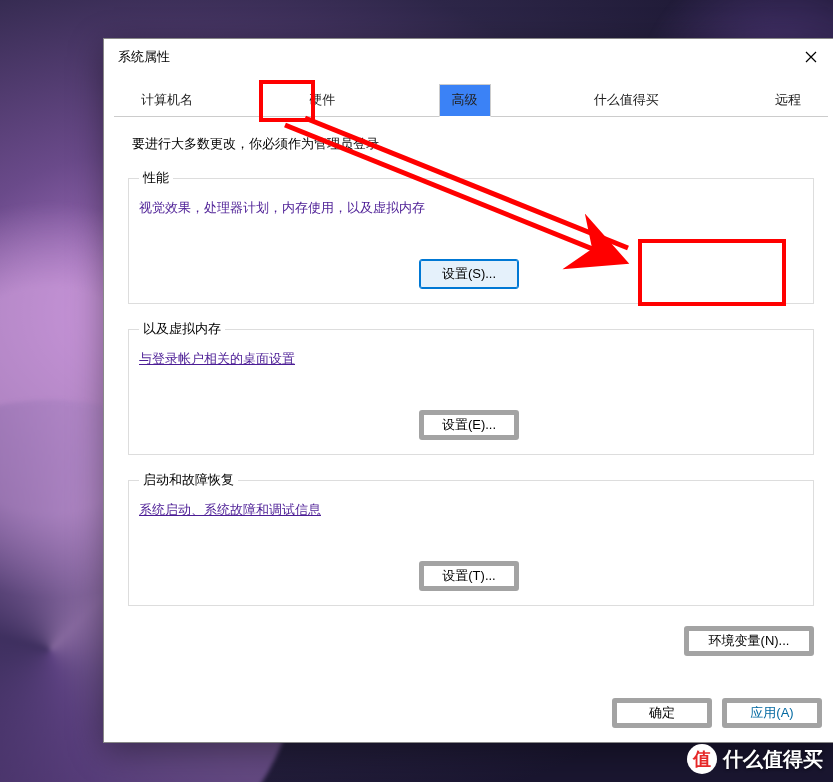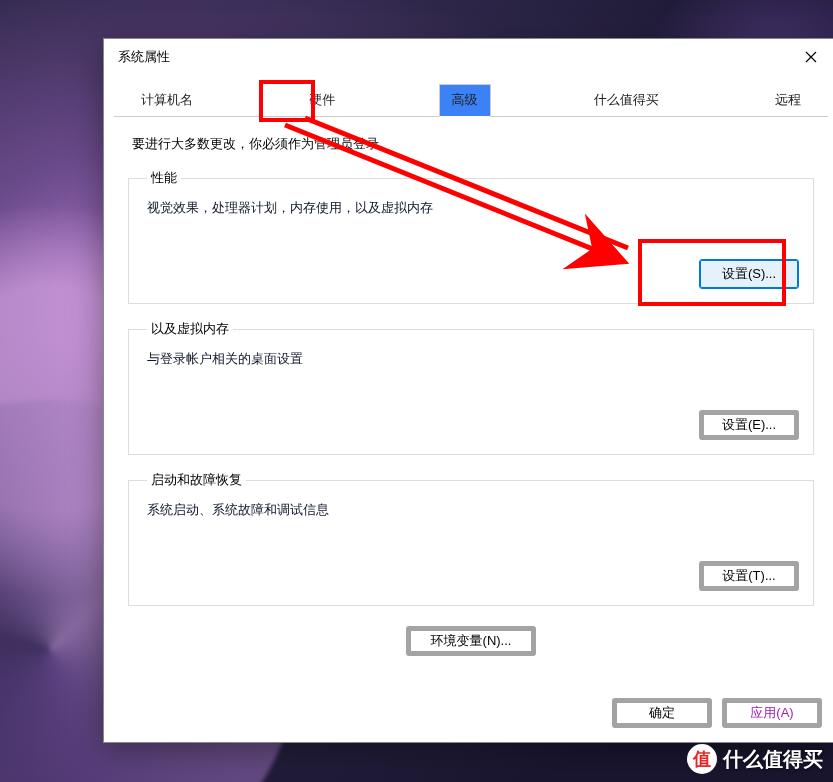--- a/index.html
+++ b/index.html
@@ -82,69 +82,69 @@
     flex: 1;
     padding: 18px 24px 10px 24px;
     overflow: hidden;
   }
   .admin-note {
     font-size: 13px;
     margin: 0 4px 16px 4px;
   }
   fieldset.group {
     border: 1px solid #ddd;
-    padding: 12px 14px 14px 18px;
+    padding: 12px 14px 14px 10px;
     margin-bottom: 16px;
     position: relative;
   }
   fieldset.group legend {
     font-size: 13px;
     padding: 0 4px;
   }
   .group-desc {
     font-size: 13px;
-    color: #0f172a;
+    color: #4c1d95;
     margin-bottom: 40px;
   }
-  .group-desc.short { margin-bottom: 26px; }
+  .group-desc.short { margin-bottom: 26px; text-decoration: underline; }
   .btn-row {
     display: flex;
-    justify-content: flex-end;
+    justify-content: center;
     margin-top: 42px;
   }
   .win-button {
     min-width: 100px;
     height: 30px;
     padding: 0 14px;
     background: #fff;
     border: 5px solid #a3a3a3;
     border-radius: 3px;
     font-size: 13px;
     font-family: inherit;
     cursor: pointer;
   }
   .win-button.highlighted {
     border: 1px solid #0078d4;
     box-shadow: 0 0 0 1px #0078d4 inset;
     background: #e5f1fb;
   }
   .env-row {
     display: flex;
-    justify-content: center;
+    justify-content: flex-end;
     padding: 4px 0 0 0;
   }
   .env-row .win-button { min-width: 130px; }
   .footer {
     display: flex;
     justify-content: flex-end;
     gap: 10px;
     padding: 12px 16px 14px 16px;
   }
   .footer .win-button { min-width: 100px; }
-  .footer .win-button.disabled { color: #a21caf; cursor: default; }
+  .footer .win-button.disabled { color: #0369a1; cursor: default; }
 
   
   .annot {
     position: absolute;
     border: 4px solid #ff0000;
     pointer-events: none;
     z-index: 50;
   }
   .annot.box1 { left: 259px; top: 80px; width: 56px; height: 42px; }
   .annot.box2 { left: 638px; top: 239px; width: 148px; height: 67px; }

